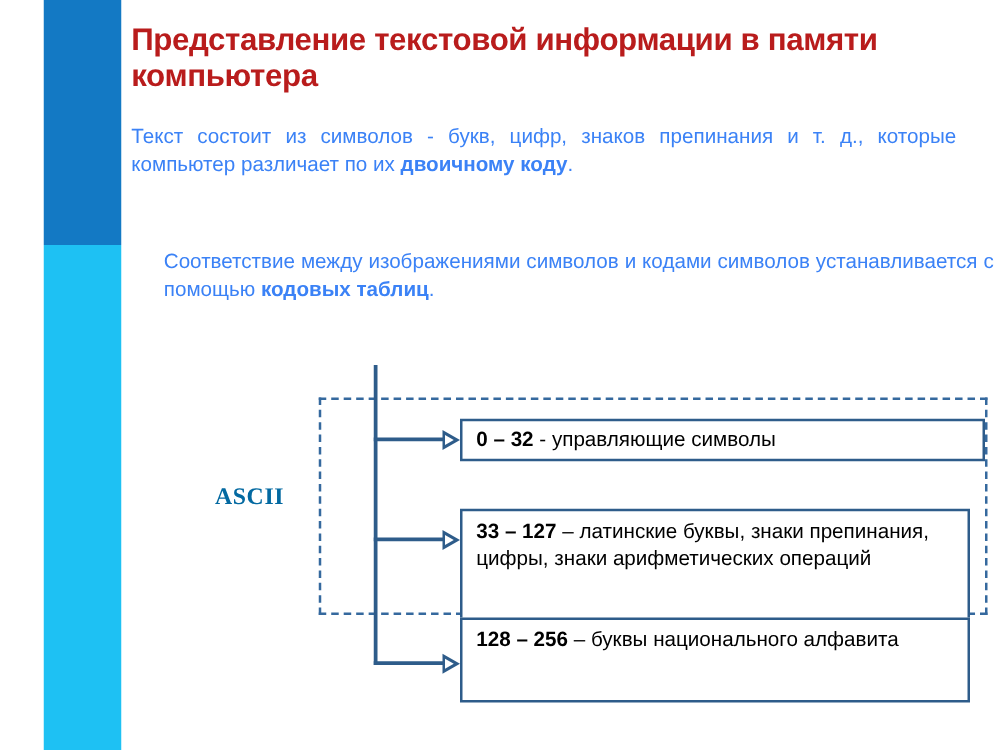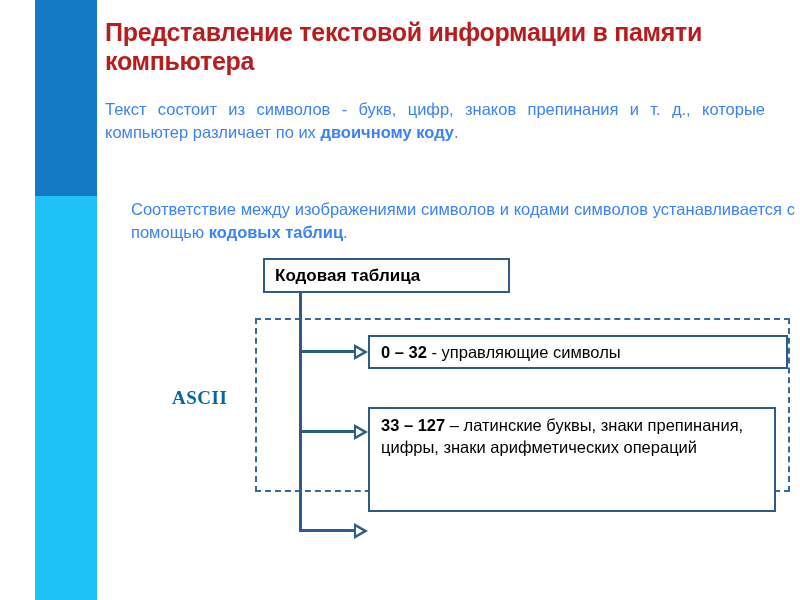--- a/index.html
+++ b/index.html
@@ -227,26 +227,26 @@
   <div class="conn branch" id="branch-2"></div>
   <div class="conn branch" id="branch-3"></div>
 
   <div class="arrowhead" id="arrow-1"></div>
   <div class="arrowhead" id="arrow-2"></div>
   <div class="arrowhead" id="arrow-3"></div>
   <div class="arrow-inner" id="arrow-inner-1"></div>
   <div class="arrow-inner" id="arrow-inner-2"></div>
   <div class="arrow-inner" id="arrow-inner-3"></div>
 
-  <div class="d-box" id="box-code-table">
-    <span>Кодовая таблица</span>
-  </div>
 
   <div class="d-box" id="box-range-1">
     <span><b>0 – 32</b><span> - управляющие символы</span></span>
   </div>
 
   <div class="d-box" id="box-range-2">
     <b>33 – 127</b><span> – латинские буквы, знаки препинания, цифры, знаки арифметических операций</span>
   </div>
 
+  <div class="d-box" id="box-range-3">
+    <b>128 – 256</b><span> – буквы национального алфавита</span>
+  </div>
 
 </div>
 
 </body></html>

